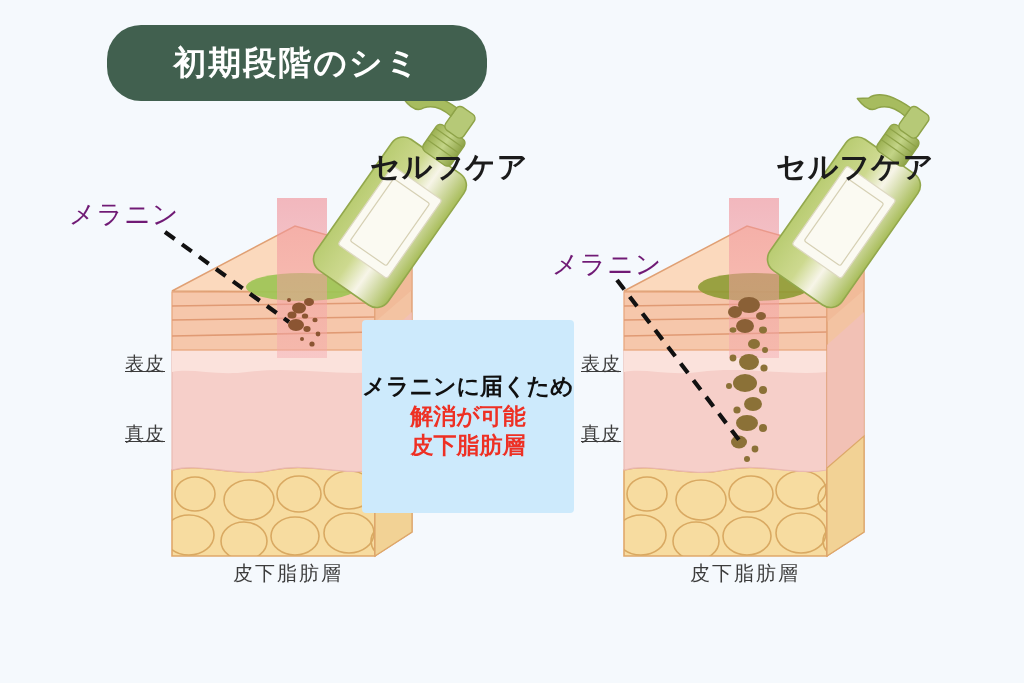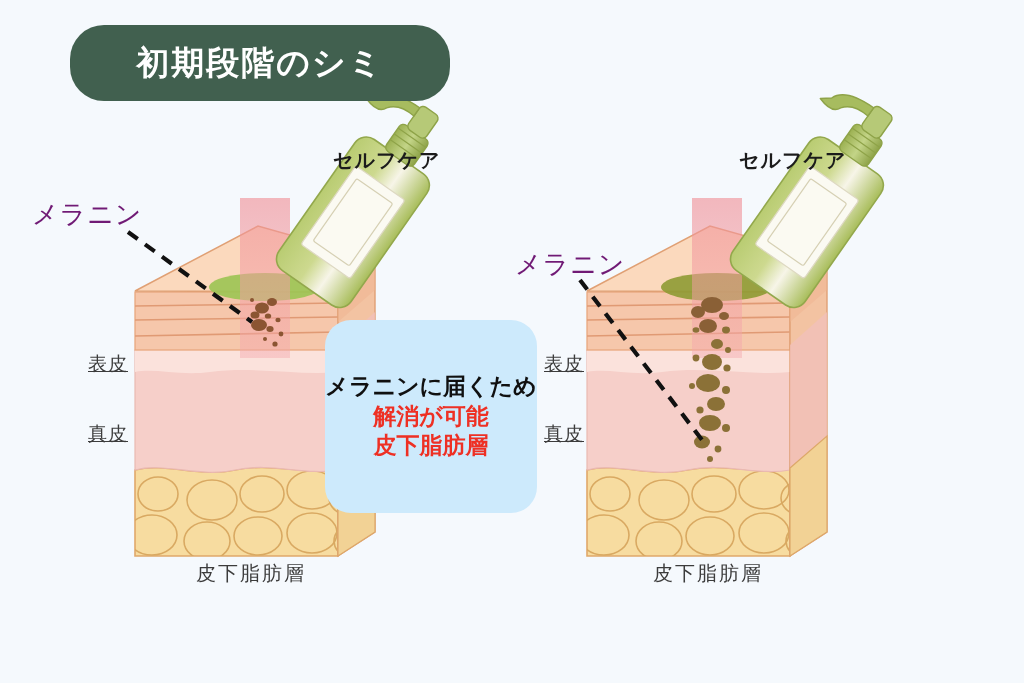--- a/index.html
+++ b/index.html
@@ -41,28 +41,29 @@
     background: #41604f;
     font-size: 33px;
   }
 
   
   .panel {
     position: absolute;
     top: 0;
     width: 512px;
     height: 683px;
+    margin-left: 37px;
   }
   #panel-left  { left: 0; }
   #panel-right { left: 512px; }
 
   
   .selfcare-label {
     position: absolute;
-    font-size: 20px;
+    font-size: 30px;
     font-weight: bold;
     color: #1b1b1b;
     letter-spacing: 1px;
     white-space: nowrap;
   }
 
   
   .melanin-label {
     position: absolute;
     font-size: 26px;
@@ -86,21 +87,21 @@
     color: #3c3c3c;
     letter-spacing: 2px;
     white-space: nowrap;
     font-family: Liberation Serif, serif;
   }
 
   
   .bubble {
     position: absolute;
     background: #cdeafc;
-    border-radius: 26px;
+    border-radius: 4px;
     display: flex;
     flex-direction: column;
     align-items: center;
     justify-content: center;
     box-sizing: border-box;
   }
   #bubble-left  { left: 325px; top: 320px; width: 212px; height: 193px; padding: 6px 10px; }
 
   .bub-line {
     white-space: nowrap;

